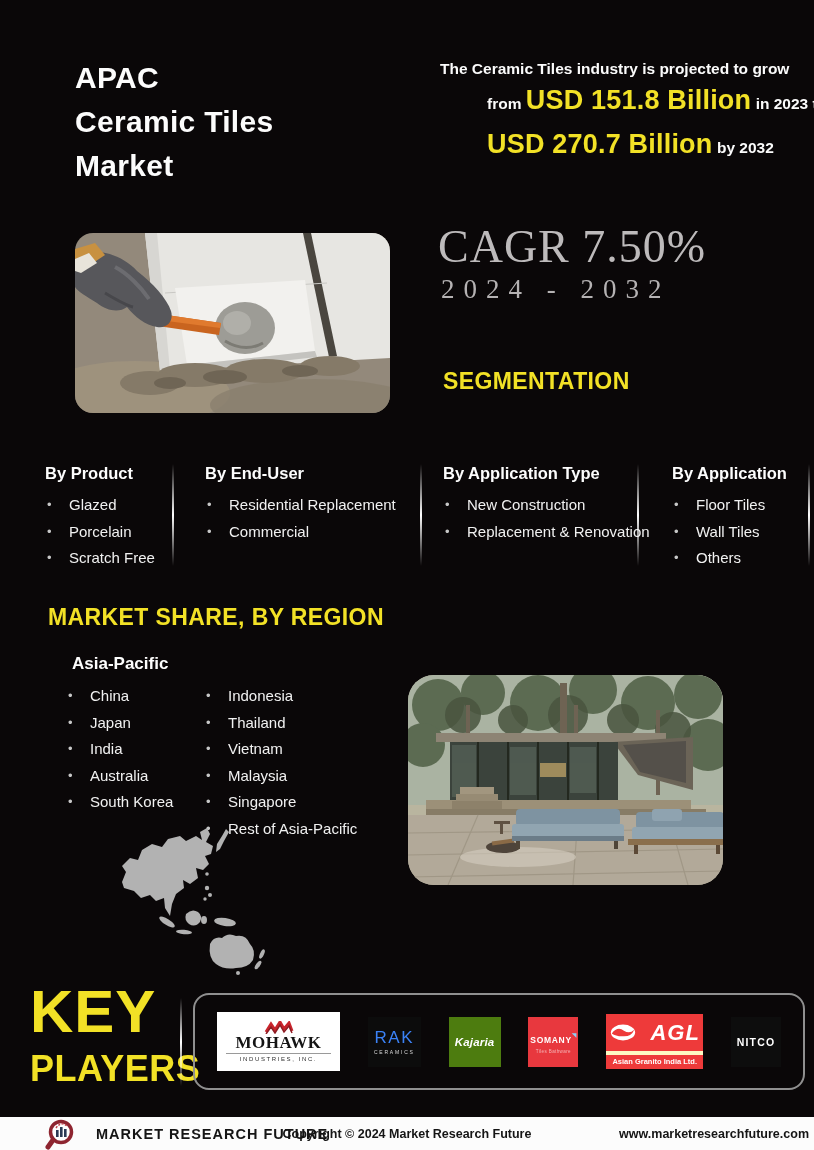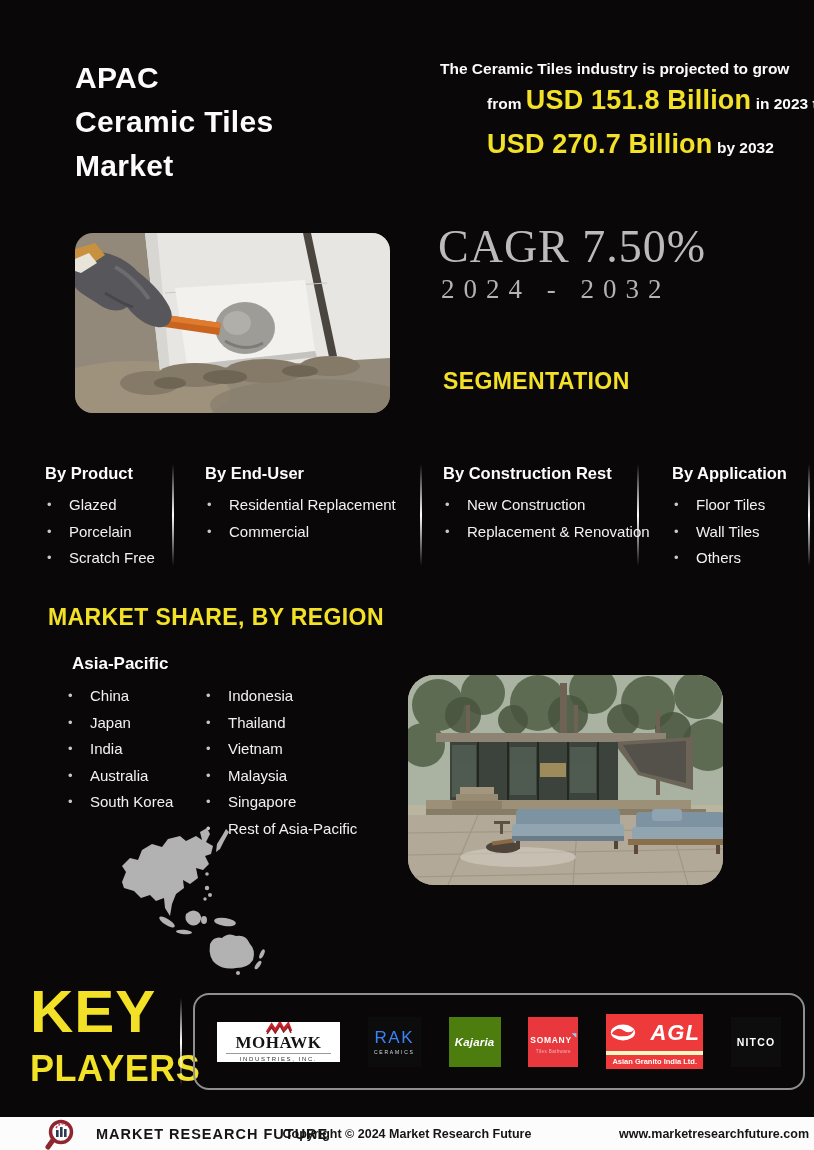--- a/index.html
+++ b/index.html
@@ -42,21 +42,21 @@
   
   .region-title{left:72px;top:654px;font-size:17px;font-weight:700;color:#fdfdfd;}
   .country-col{top:683px;}
 
   
   .kp-word1{left:30px;top:980px;font-size:60px;font-weight:800;color:#f2e126;letter-spacing:1px;line-height:64px;}
   .kp-word2{left:30px;top:1048px;font-size:36px;font-weight:800;color:#f2e126;letter-spacing:.5px;}
   .logo-panel{left:193px;top:993px;width:612px;height:97px;border:2px solid #8f8f8f;border-radius:16px;
     box-sizing:border-box;display:flex;align-items:center;justify-content:space-between;padding:0 22px;}
   .logo{display:flex;flex-direction:column;align-items:center;justify-content:center;box-sizing:border-box;}
-  .logo-mohawk{width:123px;height:40px;background:#ffffff;}
+  .logo-mohawk{width:123px;height:59px;background:#ffffff;}
   .mohawk-name{font-family:"Liberation Serif",serif;font-weight:700;font-size:17px;color:#141414;letter-spacing:.5px;line-height:1;}
   .mohawk-sub{font-size:6px;letter-spacing:1.6px;color:#2e2e2e;border-top:1px solid #9a9a9a;margin-top:2px;padding-top:2px;width:86%;text-align:center;}
   .logo-rak{width:53px;height:50px;background:#0c0c0c;}
   .rak-name{color:#3b82f6;font-size:17px;letter-spacing:1.5px;font-weight:400;line-height:1;}
   .rak-sub{color:#dcdcdc;font-size:5px;letter-spacing:1.8px;margin-top:3px;}
   .logo-kajaria{width:52px;height:50px;background:#4d7c0f;}
   .kajaria-name{color:#fff;font-style:italic;font-weight:700;font-size:11.5px;letter-spacing:.2px;}
   .logo-somany{width:50px;height:50px;background:#e8383e;}
   .somany-name{color:#fff;font-weight:700;font-size:8.5px;letter-spacing:.7px;}
   .somany-arrow{color:#8fd0f5;font-size:6px;vertical-align:super;}
@@ -148,21 +148,21 @@
     </ul>
   </div>
   <div class="abs seg-col" style="left:205px;">
     <h3>By End-User</h3>
     <ul class="blist">
       <li>Residential Replacement</li>
       <li>Commercial</li>
     </ul>
   </div>
   <div class="abs seg-col" style="left:443px;">
-    <h3>By Construction Rest</h3>
+    <h3>By Application Type</h3>
     <ul class="blist">
       <li>New Construction</li>
       <li>Replacement &amp; Renovation</li>
     </ul>
   </div>
   <div class="abs seg-col" style="left:672px;">
     <h3>By Application</h3>
     <ul class="blist">
       <li>Floor Tiles</li>
       <li>Wall Tiles</li>

